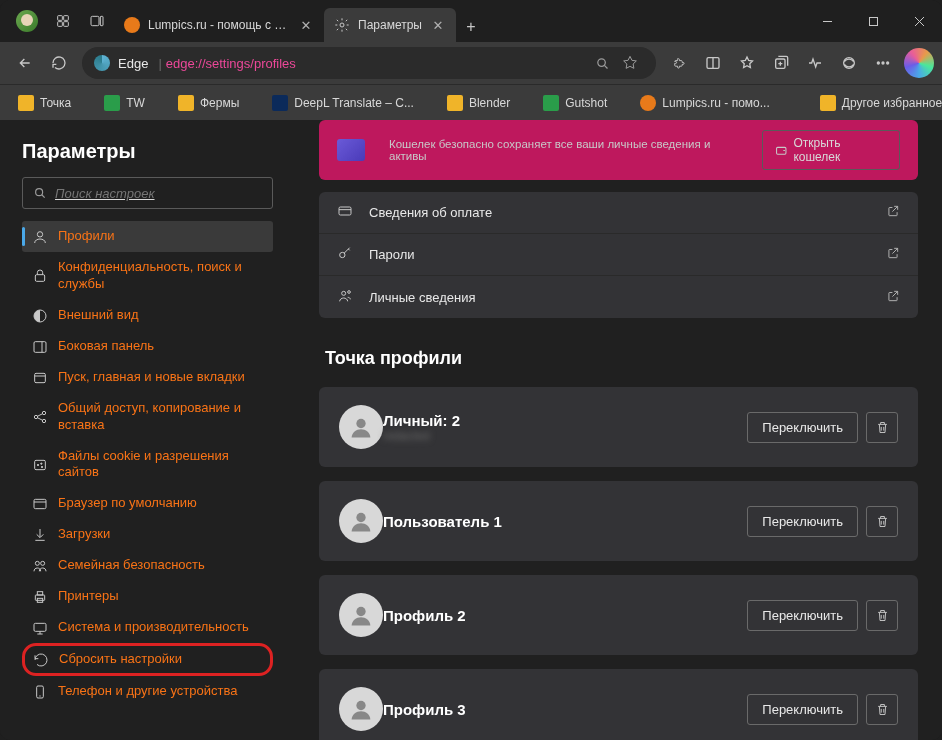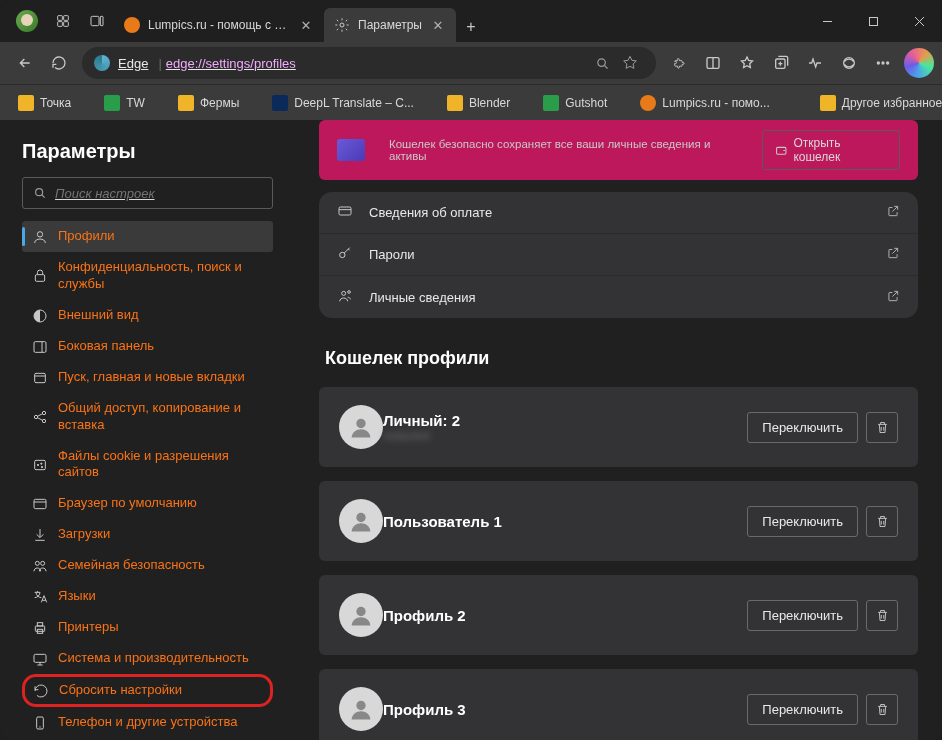--- a/index.html
+++ b/index.html
@@ -16,28 +16,28 @@
 .tab { height:34px; display:flex; align-items:center; padding:0 10px; font-size:12px; color:#d8d8d8; border-radius:6px 6px 0 0; max-width:210px; min-width:0; position:relative; }
 .tab.active { background:#3b3b3b; }
 .tab .favicon { width:16px; height:16px; margin-right:8px; flex-shrink:0; }
 .tab .label { white-space:nowrap; overflow:hidden; text-overflow:ellipsis; flex:1; }
 .tab .close { margin-left:8px; width:16px; height:16px; display:flex; align-items:center; justify-content:center; font-size:13px; color:#b0b0b0; }
 .newtab { width:30px; height:30px; display:flex; align-items:center; justify-content:center; color:#c8c8c8; font-size:16px; }
 .wincontrols { display:flex; margin-left:auto; }
 .wincontrols div { width:46px; height:42px; display:flex; align-items:center; justify-content:center; color:#c8c8c8; font-size:11px; }
 
 
-.toolbar { height:42px; background:#3b3b3b; display:flex; align-items:center; padding:0 8px; gap:0;text-decoration:underline; }
+.toolbar { height:42px; background:#3b3b3b; display:flex; align-items:center; padding:0 8px; gap:0; }
 .toolbar .nav { width:34px; height:34px; display:flex; align-items:center; justify-content:center; color:#c8c8c8; border-radius:4px; }
 .toolbar .nav svg { width:16px; height:16px; stroke:#c8c8c8; fill:none; stroke-width:2; }
 .addrbar { flex:1; height:32px; background:#2b2b2b; border-radius:16px; display:flex; align-items:center; padding:0 12px; margin:0 6px; color:#b8b8b8; font-size:13px; }
 .addrbar .edge-icon { width:16px; height:16px; margin-right:8px; border-radius:50%; background:conic-gradient(#5fb3d4,#2a7a8a); }
 .addrbar .prefix { color:#e8e8e8; margin-right:6px; }
 .addrbar .sep { margin:0 4px; color:#6a6a6a; }
-.addrbar .url { flex:1; color:#f0abfc; }
+.addrbar .url { flex:1; color:#ec4899; }
 .addrbar .endicon { width:28px; height:28px; display:flex; align-items:center; justify-content:center; color:#9a9a9a; }
 .copilot-icon { width:30px; height:30px; border-radius:50%; background:conic-gradient(from 180deg,#4aa8e8,#6b5ce8,#e85c9a,#e89a4a,#4ae89a,#4aa8e8); margin-left:4px;}
 
 
 .bookmarks { height:36px; background:#3b3b3b; border-top:1px solid #2a2a2a; display:flex; align-items:center; padding:0 10px; gap:17px; font-size:12px; }
 .bm { display:flex; align-items:center; gap:6px; padding:4px 8px; border-radius:4px; color:#d8d8d8; white-space:nowrap; }
 .bm .ficon { width:16px; height:16px; border-radius:2px; flex-shrink:0; }
 .bm-spacer { flex:1; }
 .bm .chev { margin-left:2px; font-size:9px; color:#9a9a9a; }
 
@@ -53,21 +53,21 @@
 .sidebar-item.active::before { content:""; position:absolute; left:0; top:6px; bottom:6px; width:3px; background:#4aa8e8; border-radius:2px; }
 .sidebar-item .icon { width:16px; height:16px; flex-shrink:0; margin-top:1px; }
 .sidebar-item .icon svg { width:16px; height:16px; stroke:#c8c8c8; fill:none; stroke-width:1.5; }
 .sidebar-item.highlight { border:3px solid #d22; border-radius:14px; padding:5px 8px; }
 
 .main { flex:1; overflow-y:auto; padding:0 24px 20px 24px; }
 .wallet-banner { background:#be185d; border-radius:6px; padding:10px 18px; display:flex; align-items:center; gap:24px; font-size:11.5px; color:#c8c8c8; margin-bottom:12px;justify-content:space-between; }
 .wallet-banner .wallet-img { width:28px; height:22px; background:linear-gradient(135deg,#6a5ad8,#4a3ab8); border-radius:3px; flex-shrink:0; }
 .wallet-banner .btn { margin-left:auto; border:1px solid #5a5a5a; border-radius:3px; padding:5px 12px; font-size:12px; display:flex; align-items:center; gap:6px; color:#d8d8d8; }
 
-.row-section { background:#333336; border-radius:13px; margin-bottom:4px; }
+.row-section { background:#333336; border-radius:6px; margin-bottom:4px; }
 .row { height:42px; display:flex; align-items:center; padding:0 18px; font-size:13px; color:#e8e8e8; border-bottom:1px solid #2a2a2a; }
 .row:last-child { border-bottom:none; }
 .row .icon { width:18px; margin-right:14px; }
 .row .icon svg { width:16px; height:16px; stroke:#c8c8c8; fill:none; stroke-width:1.5; }
 .row .ext { margin-left:auto; }
 .row .ext svg { width:14px; height:14px; stroke:#b8b8b8; fill:none; stroke-width:1.6; }
 
 .section-title { font-size:18px; font-weight:600; color:#fff; margin:30px 0 18px 6px; }
 .profile-card { background:#333336; border-radius:6px; padding:18px 20px; display:flex; align-items:center; gap:0; margin-bottom:14px; }
 .profile-card .pavatar { width:44px; height:44px; border-radius:50%; background:#d8d8d8; display:flex; align-items:center; justify-content:center; flex-shrink:0; }
@@ -328,26 +328,20 @@
       <div class="sidebar-item">
           <span class="icon"><svg viewBox="0 0 24 24">
               <circle cx="8" cy="8" r="3"></circle>
               <circle cx="16" cy="8" r="3"></circle>
               <path d="M3 20c0-3 2-5 5-5s5 2 5 5M11 20c0-3 2-5 5-5s5 2 5 5"></path>
             </svg></span>
           <span>Семейная безопасность</span>
         </div>
       <div class="sidebar-item">
           <span class="icon"><svg viewBox="0 0 24 24">
-              <path d="M4 5h8M8 3v2M6 5c0 4 4 8 8 8M12 5c0 4-4 8-8 8M14 20l4-10 4 10M15.5 17h5"></path>
-            </svg></span>
-          <span>Языки</span>
-        </div>
-      <div class="sidebar-item">
-          <span class="icon"><svg viewBox="0 0 24 24">
               <rect x="5" y="9" width="14" height="8" rx="1"></rect>
               <rect x="8" y="4" width="8" height="5"></rect>
               <rect x="8" y="14" width="8" height="6"></rect>
             </svg></span>
           <span>Принтеры</span>
         </div>
       <div class="sidebar-item">
           <span class="icon"><svg viewBox="0 0 24 24">
               <rect x="3" y="5" width="18" height="12" rx="2"></rect>
               <line x1="8" y1="21" x2="16" y2="21"></line>
@@ -413,21 +407,21 @@
                 <circle cx="18" cy="6" r="2"></circle>
                 <path d="M16 14c2 0 4 1 4 3"></path>
               </svg></span>
           <span>Личные сведения</span>
           <span class="ext"><svg viewBox="0 0 24 24">
                 <path d="M14 4h6v6M20 4l-9 9M19 14v5a1 1 0 0 1-1 1H6a1 1 0 0 1-1-1V7a1 1 0 0 1 1-1h5"></path>
               </svg></span>
         </div>
       </div>
 
-      <div class="section-title">Кошелек профили</div>
+      <div class="section-title">Точка профили</div>
 
       <div class="profile-card">
         <div class="pavatar">
             <svg viewBox="0 0 24 24">
               <circle cx="12" cy="9" r="4"></circle>
               <path d="M4 21c0-4 4-7 8-7s8 3 8 7z"></path>
             </svg>
           </div>
         <div>
             <div class="pname">Личный: 2</div>

